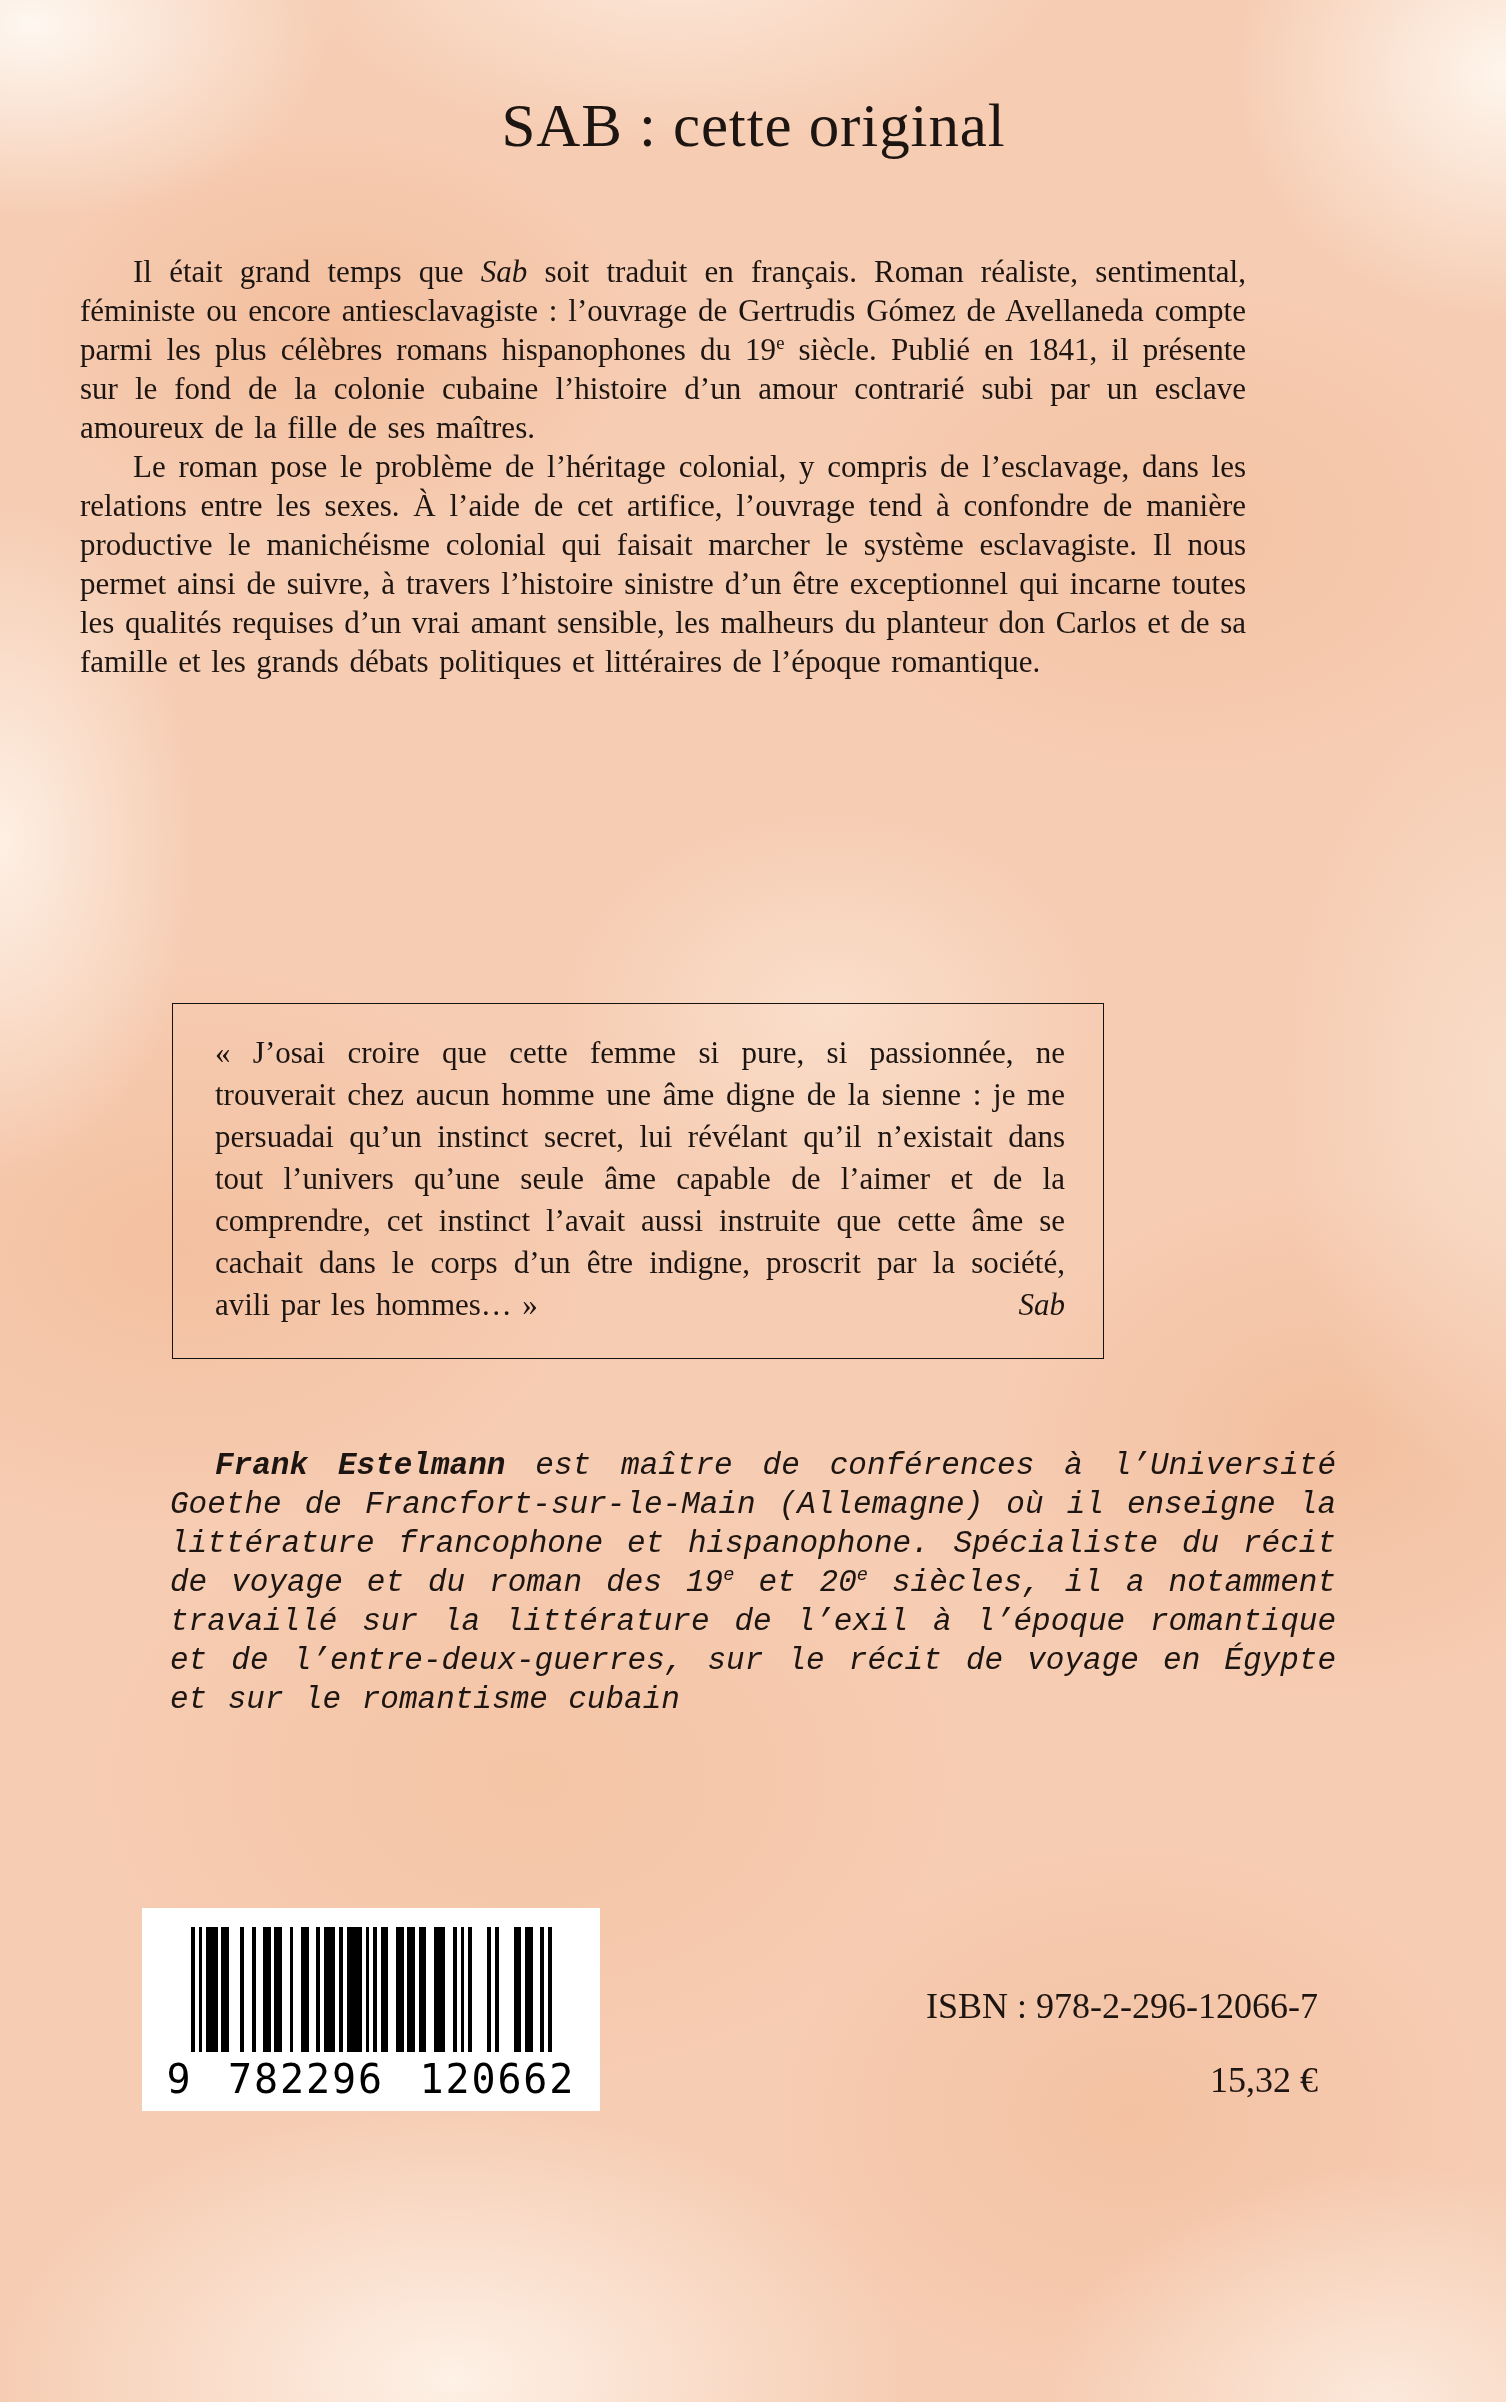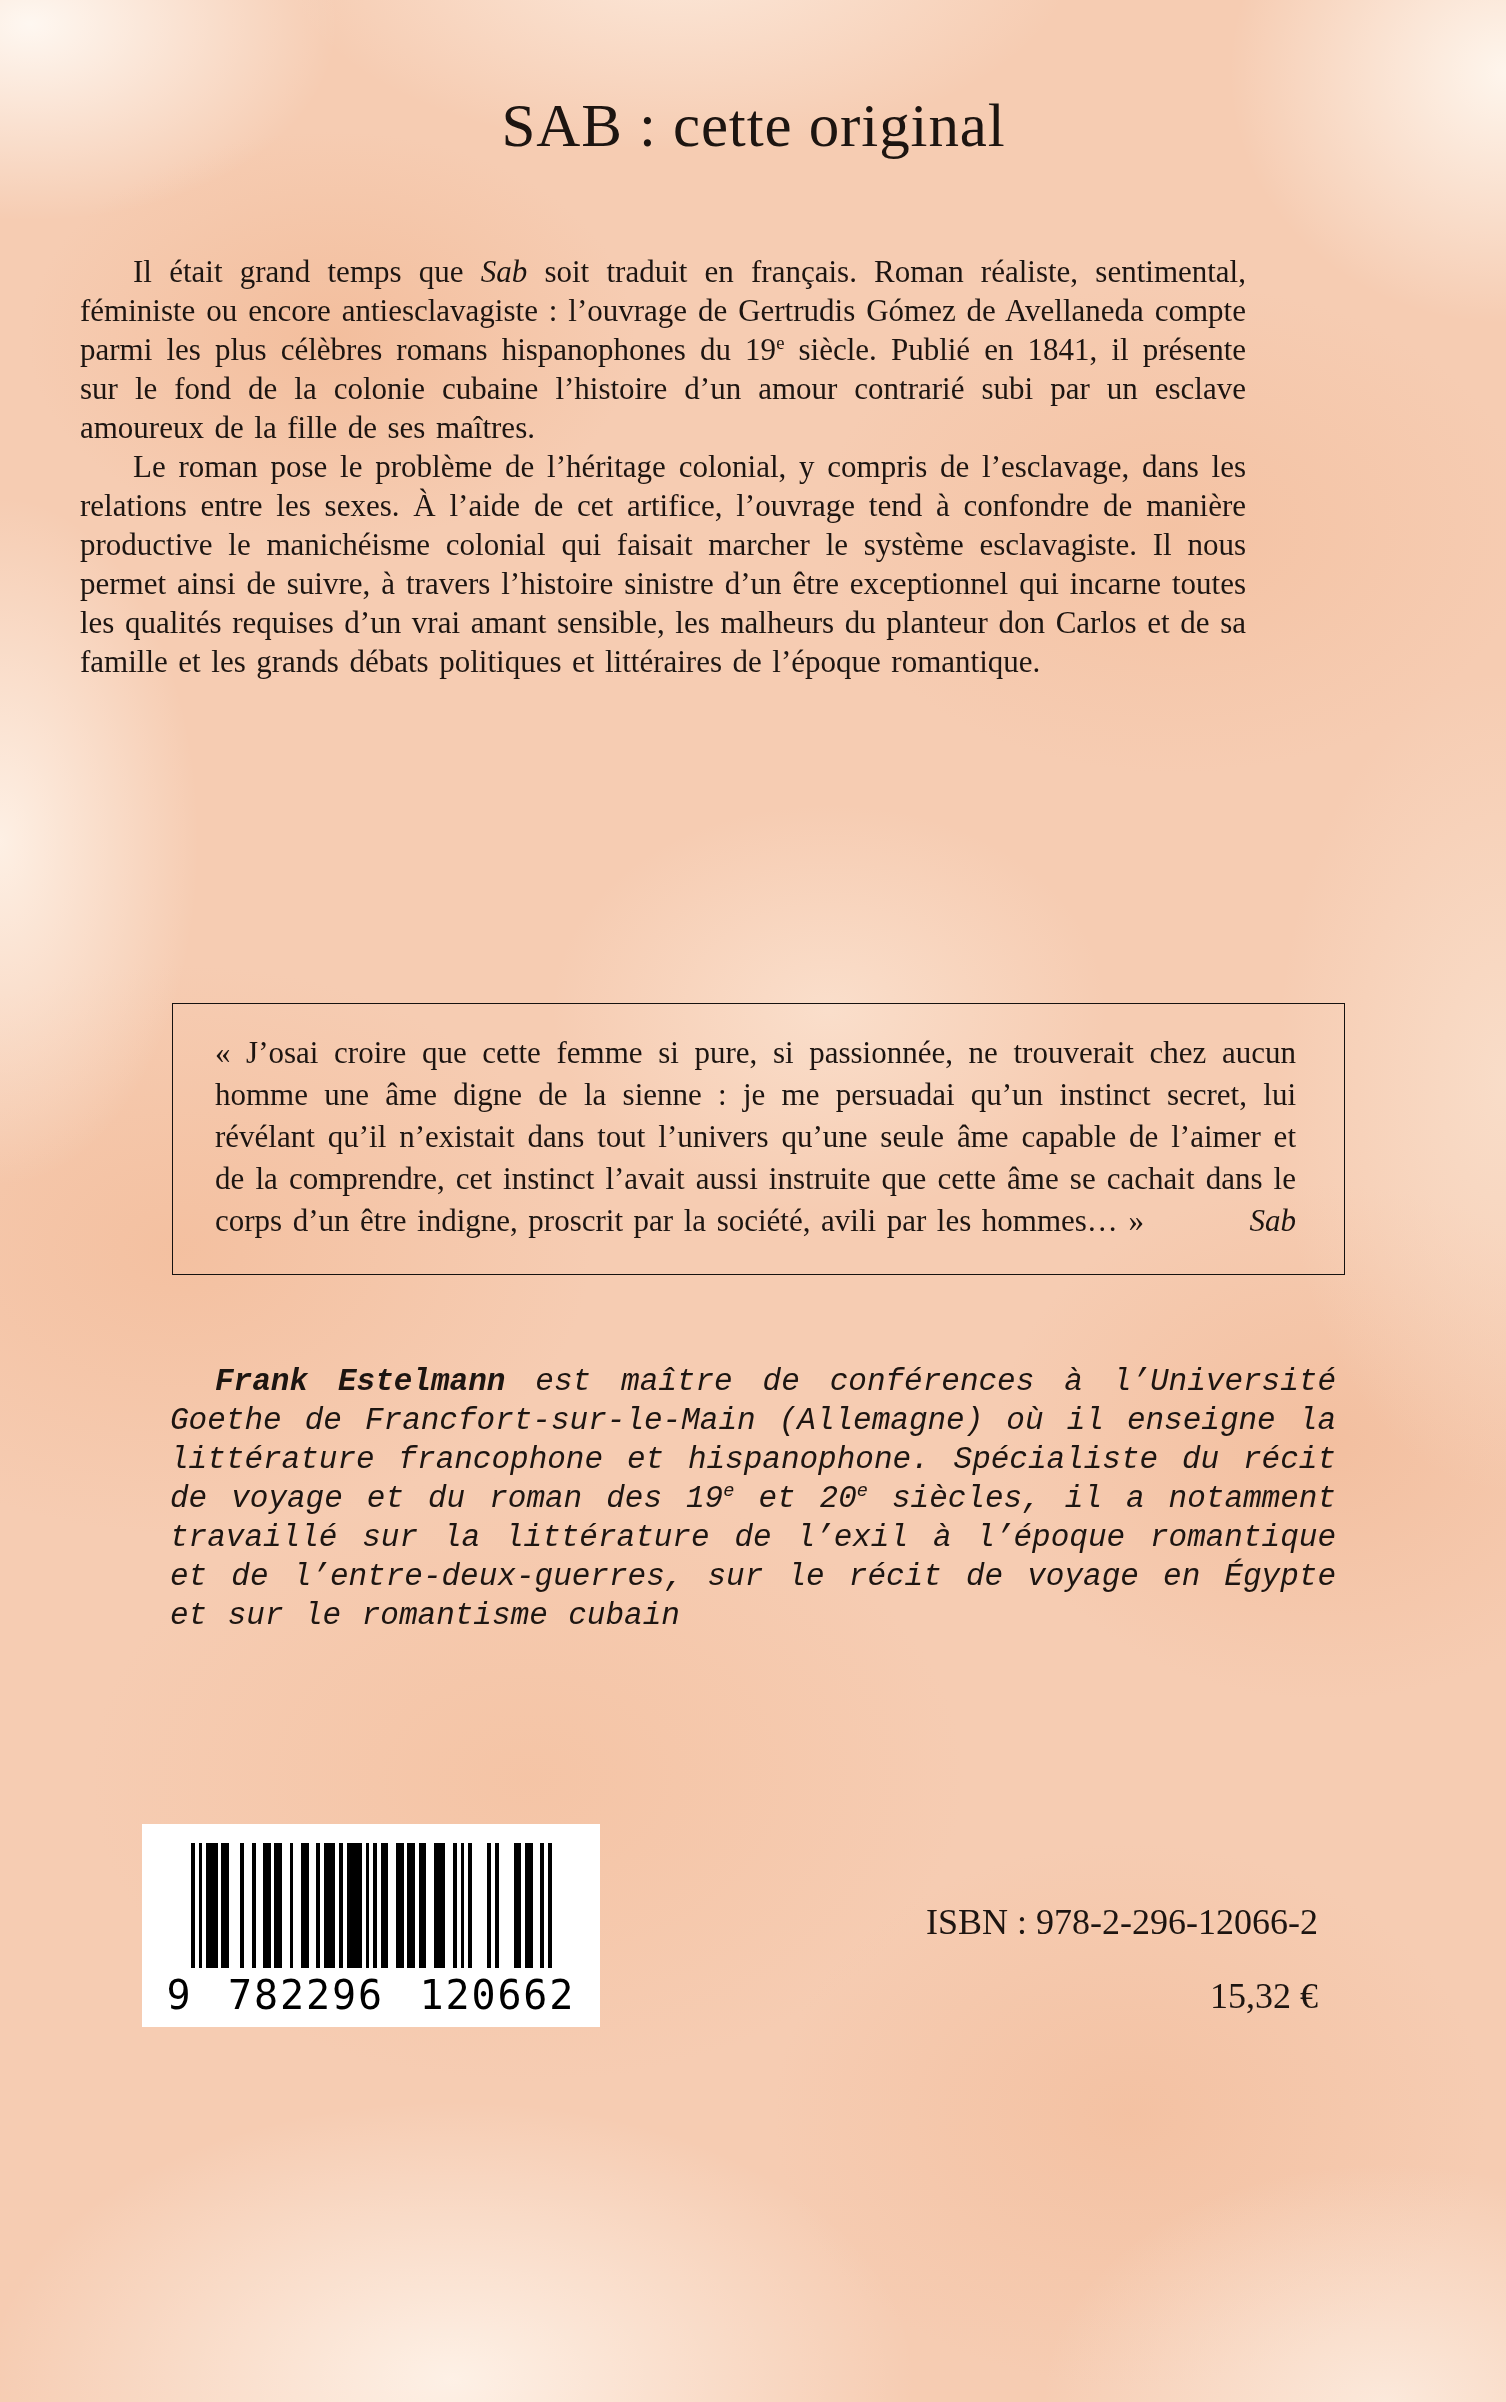--- a/index.html
+++ b/index.html
@@ -40,24 +40,24 @@
     width:1166px;
     margin:91px 0 0 80px;
     font-size:31px;
     line-height:39px;
     text-align:justify;
     word-spacing:2.8px;
   }
   .synopsis .para { text-indent:53px; }
   sup { font-size:.6em; vertical-align:super; line-height:0; }
   .quote-box {
-    width:1173px;
+    width:932px;
     margin:322px 0 0 172px;
     border:1.9px solid #161210;
-    padding:28px 48px 32px 42px;
+    padding:28px 38px 32px 42px;
     font-size:31px;
     line-height:42px;
     text-align:justify;
     word-spacing:2.8px;
   }
   .quote-attr {
     text-align:right;
     font-style:italic;
     margin-top:-42px;
   }
@@ -224,19 +224,19 @@
           <span class="on"></span>
           <span></span>
           <span></span>
           <span class="on"></span>
           <span></span>
           <span class="on"></span>
         </div>
       <div class="barcode-digits">9 782296 120662</div>
     </div>
     <div class="pricing">
-      <div class="isbn">ISBN : 978-2-296-12066-2</div>
+      <div class="isbn">ISBN : 978-2-296-12066-7</div>
       <div class="price">15,32 €</div>
     </div>
   </div>
 
 </div>
 
 
 </body></html>

